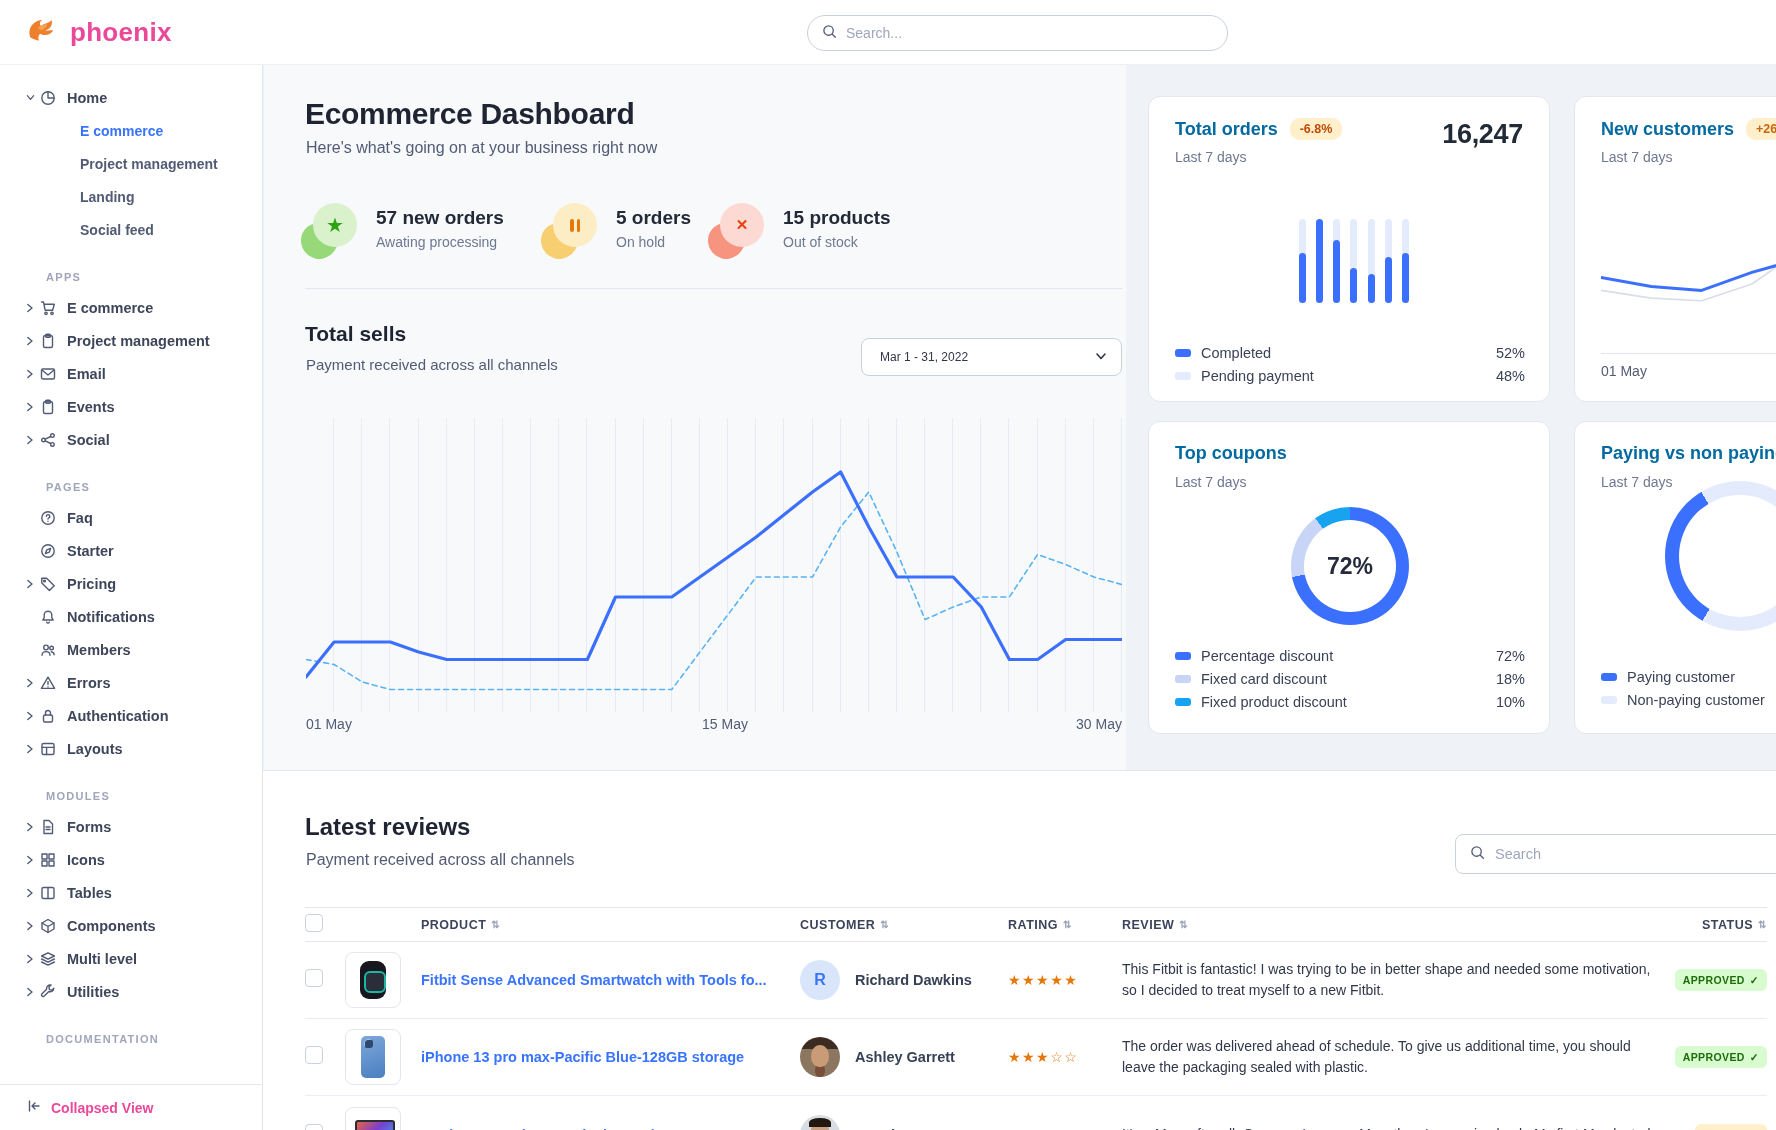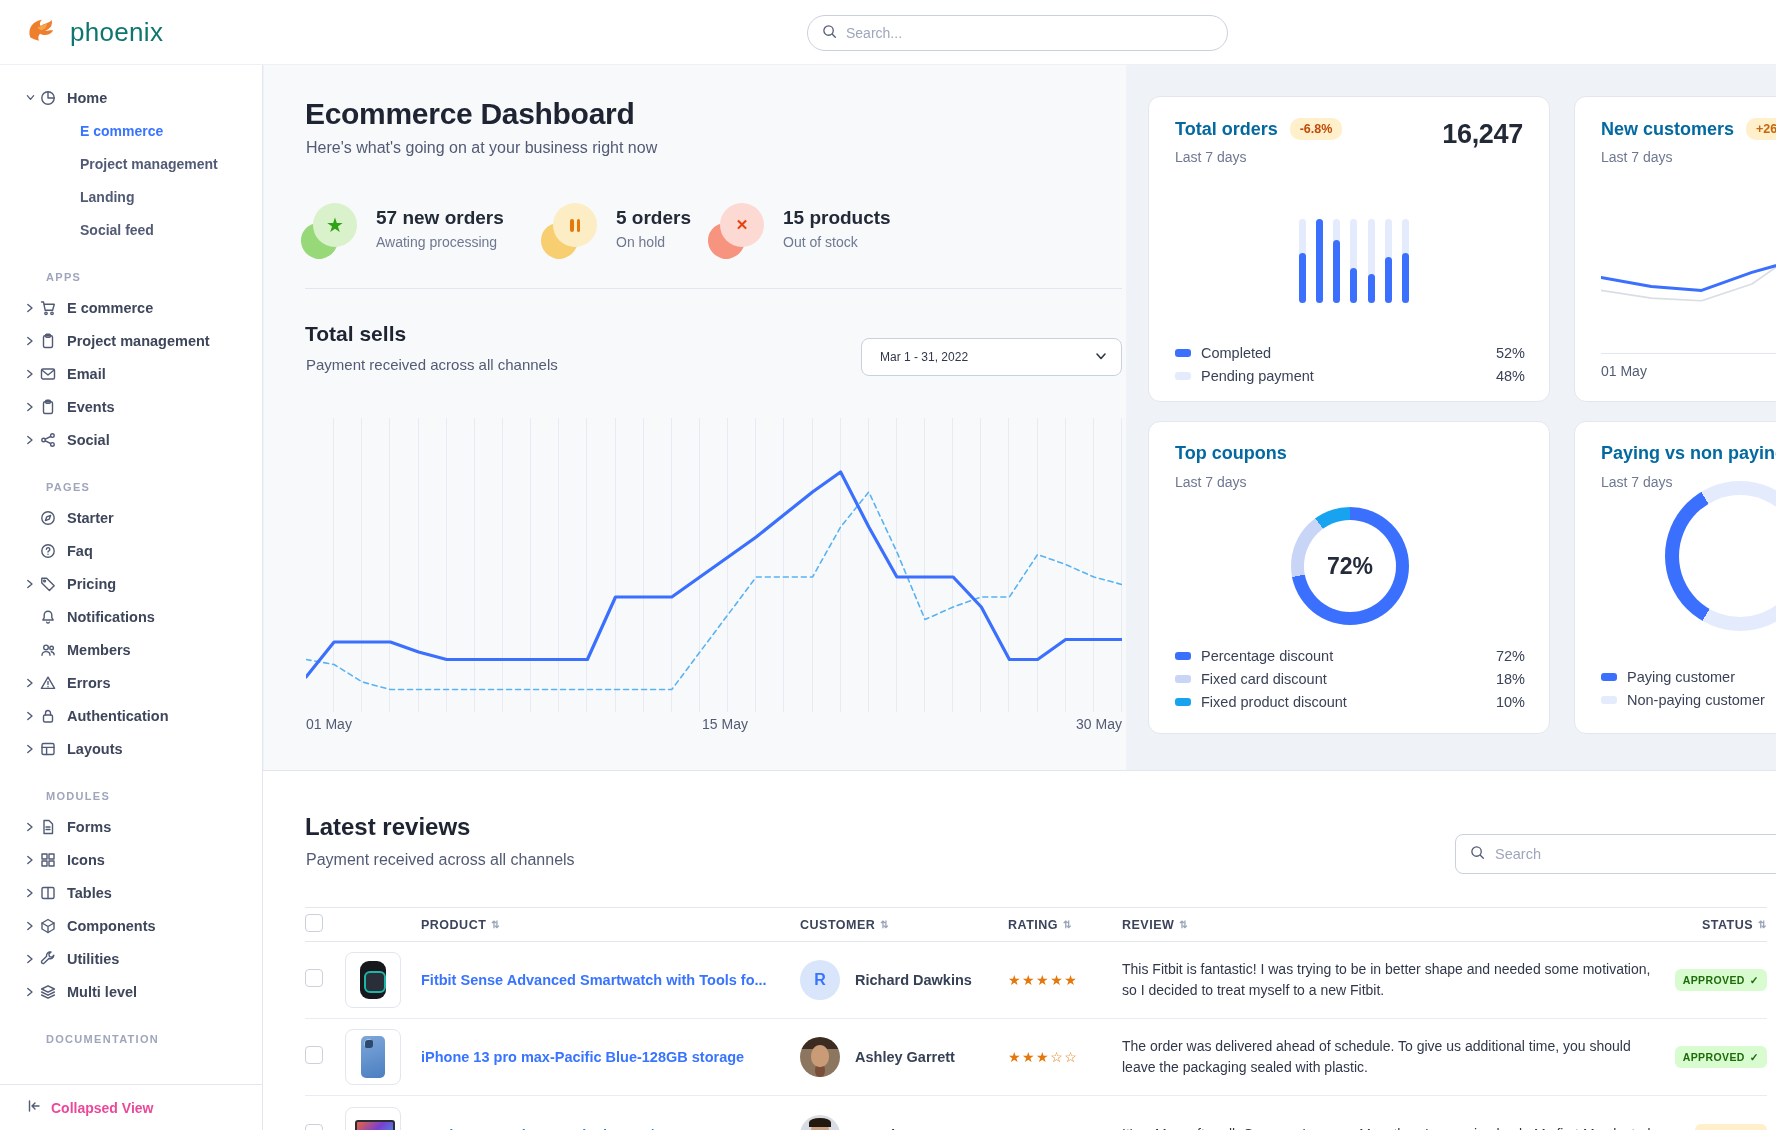--- a/index.html
+++ b/index.html
@@ -2,21 +2,21 @@
 <html><head>
 <meta charset="utf-8">
 <style>
   * { margin:0; padding:0; box-sizing:border-box; }
   html,body { width:1776px; height:1130px; overflow:hidden; }
   body { font-family:"Liberation Sans", sans-serif; background:#eff2f7; position:relative; color:#31374a; }
 
   
   .navbar { position:absolute; top:0; left:0; width:1776px; height:65px; background:#fff; border-bottom:1px solid #eef0f5; z-index:30; }
   .brand { position:absolute; left:24px; top:12px; display:flex; align-items:center; gap:10px; }
-  .brand-text { font-size:26px; font-weight:400; color:#0f766e; letter-spacing:.3px; }
+  .brand-text { font-size:26px; font-weight:700; color:#ec4899; letter-spacing:.3px; }
   .nav-search { position:absolute; left:807px; top:15px; width:421px; height:36px; border:1px solid #cbd0dd; border-radius:18px; background:#fff; display:flex; align-items:center; padding:0 14px; gap:9px; }
   .nav-search input { border:none; outline:none; font-size:14px; color:#31374a; width:100%; font-family:inherit; background:transparent; }
   .nav-search input::placeholder { color:#9fa6bc; }
 
   
   .sidebar { position:absolute; top:65px; left:0; width:263px; height:1065px; background:#fff; border-right:1px solid #e3e6ed; z-index:20; }
   .side-scroll { padding-top:16px; }
   .side-item { height:33px; display:flex; align-items:center; padding-left:26px; cursor:pointer; }
   .chev { width:14px; flex:none; display:flex; align-items:center; }
   .icon16 { width:16px; height:16px; flex:none; display:flex; align-items:center; justify-content:center; }
@@ -255,35 +255,35 @@
             </svg>
           </span>
           <span class="side-label">Social</span>
         </div>
         <div class="side-section-label">PAGES</div>
         <div class="side-item">
           <span class="chev"></span>
           <span class="icon16">
             <svg class="stroke-ic" width="16" height="16" viewBox="0 0 16 16">
               <circle cx="8" cy="8" r="6.2"></circle>
-              <path d="M10.6 5.4 9.2 9.2 5.4 10.6 6.8 6.8z"></path>
-            </svg>
-          </span>
-          <span class="side-label">Starter</span>
-        </div>
-        <div class="side-item">
-          <span class="chev"></span>
-          <span class="icon16">
-            <svg class="stroke-ic" width="16" height="16" viewBox="0 0 16 16">
-              <circle cx="8" cy="8" r="6.2"></circle>
               <path d="M6.4 6.2a1.7 1.7 0 1 1 2.5 1.6c-.6.3-.9.7-.9 1.3"></path>
               <path d="M8 11.2v.1"></path>
             </svg>
           </span>
           <span class="side-label">Faq</span>
+        </div>
+        <div class="side-item">
+          <span class="chev"></span>
+          <span class="icon16">
+            <svg class="stroke-ic" width="16" height="16" viewBox="0 0 16 16">
+              <circle cx="8" cy="8" r="6.2"></circle>
+              <path d="M10.6 5.4 9.2 9.2 5.4 10.6 6.8 6.8z"></path>
+            </svg>
+          </span>
+          <span class="side-label">Starter</span>
         </div>
         <div class="side-item">
           <span class="chev">
             <svg class="stroke-ic" width="8" height="10" viewBox="0 0 8 10">
               <path d="M1.8 1.5 6 5 1.8 8.5"></path>
             </svg>
           </span>
           <span class="icon16">
             <svg class="stroke-ic" width="16" height="16" viewBox="0 0 16 16">
               <path d="M1.8 7V2.2H6.6l7.6 7.6-4.8 4.8z"></path>
@@ -417,39 +417,39 @@
           <span class="side-label">Components</span>
         </div>
         <div class="side-item">
           <span class="chev">
             <svg class="stroke-ic" width="8" height="10" viewBox="0 0 8 10">
               <path d="M1.8 1.5 6 5 1.8 8.5"></path>
             </svg>
           </span>
           <span class="icon16">
             <svg class="stroke-ic" width="16" height="16" viewBox="0 0 16 16">
-              <path d="M13.8 4.2a3.6 3.6 0 0 1-4.9 3.3l-4.6 4.6a1.6 1.6 0 0 1-2.3-2.3L6.6 5.2A3.6 3.6 0 0 1 11 1l-2.1 2.1.6 2.5 2.5.6z"></path>
-            </svg>
-          </span>
-          <span class="side-label">Utilities</span>
-        </div>
-        <div class="side-item">
-          <span class="chev">
-            <svg class="stroke-ic" width="8" height="10" viewBox="0 0 8 10">
-              <path d="M1.8 1.5 6 5 1.8 8.5"></path>
-            </svg>
-          </span>
-          <span class="icon16">
-            <svg class="stroke-ic" width="16" height="16" viewBox="0 0 16 16">
               <path d="M8 1.8 14.4 5 8 8.2 1.6 5z"></path>
               <path d="M1.6 8 8 11.2 14.4 8"></path>
               <path d="M1.6 11 8 14.2 14.4 11"></path>
             </svg>
           </span>
           <span class="side-label">Multi level</span>
+        </div>
+        <div class="side-item">
+          <span class="chev">
+            <svg class="stroke-ic" width="8" height="10" viewBox="0 0 8 10">
+              <path d="M1.8 1.5 6 5 1.8 8.5"></path>
+            </svg>
+          </span>
+          <span class="icon16">
+            <svg class="stroke-ic" width="16" height="16" viewBox="0 0 16 16">
+              <path d="M13.8 4.2a3.6 3.6 0 0 1-4.9 3.3l-4.6 4.6a1.6 1.6 0 0 1-2.3-2.3L6.6 5.2A3.6 3.6 0 0 1 11 1l-2.1 2.1.6 2.5 2.5.6z"></path>
+            </svg>
+          </span>
+          <span class="side-label">Utilities</span>
         </div>
         <div class="side-section-label">DOCUMENTATION</div>
       </div>
   </div>
   <div class="collapse-bar">
     <span>
       <svg class="stroke-ic" width="16" height="16" viewBox="0 0 16 16">
           <path d="M3.5 3v10M13 8H6.2M9 5l-3 3 3 3"></path>
         </svg>
     </span>

